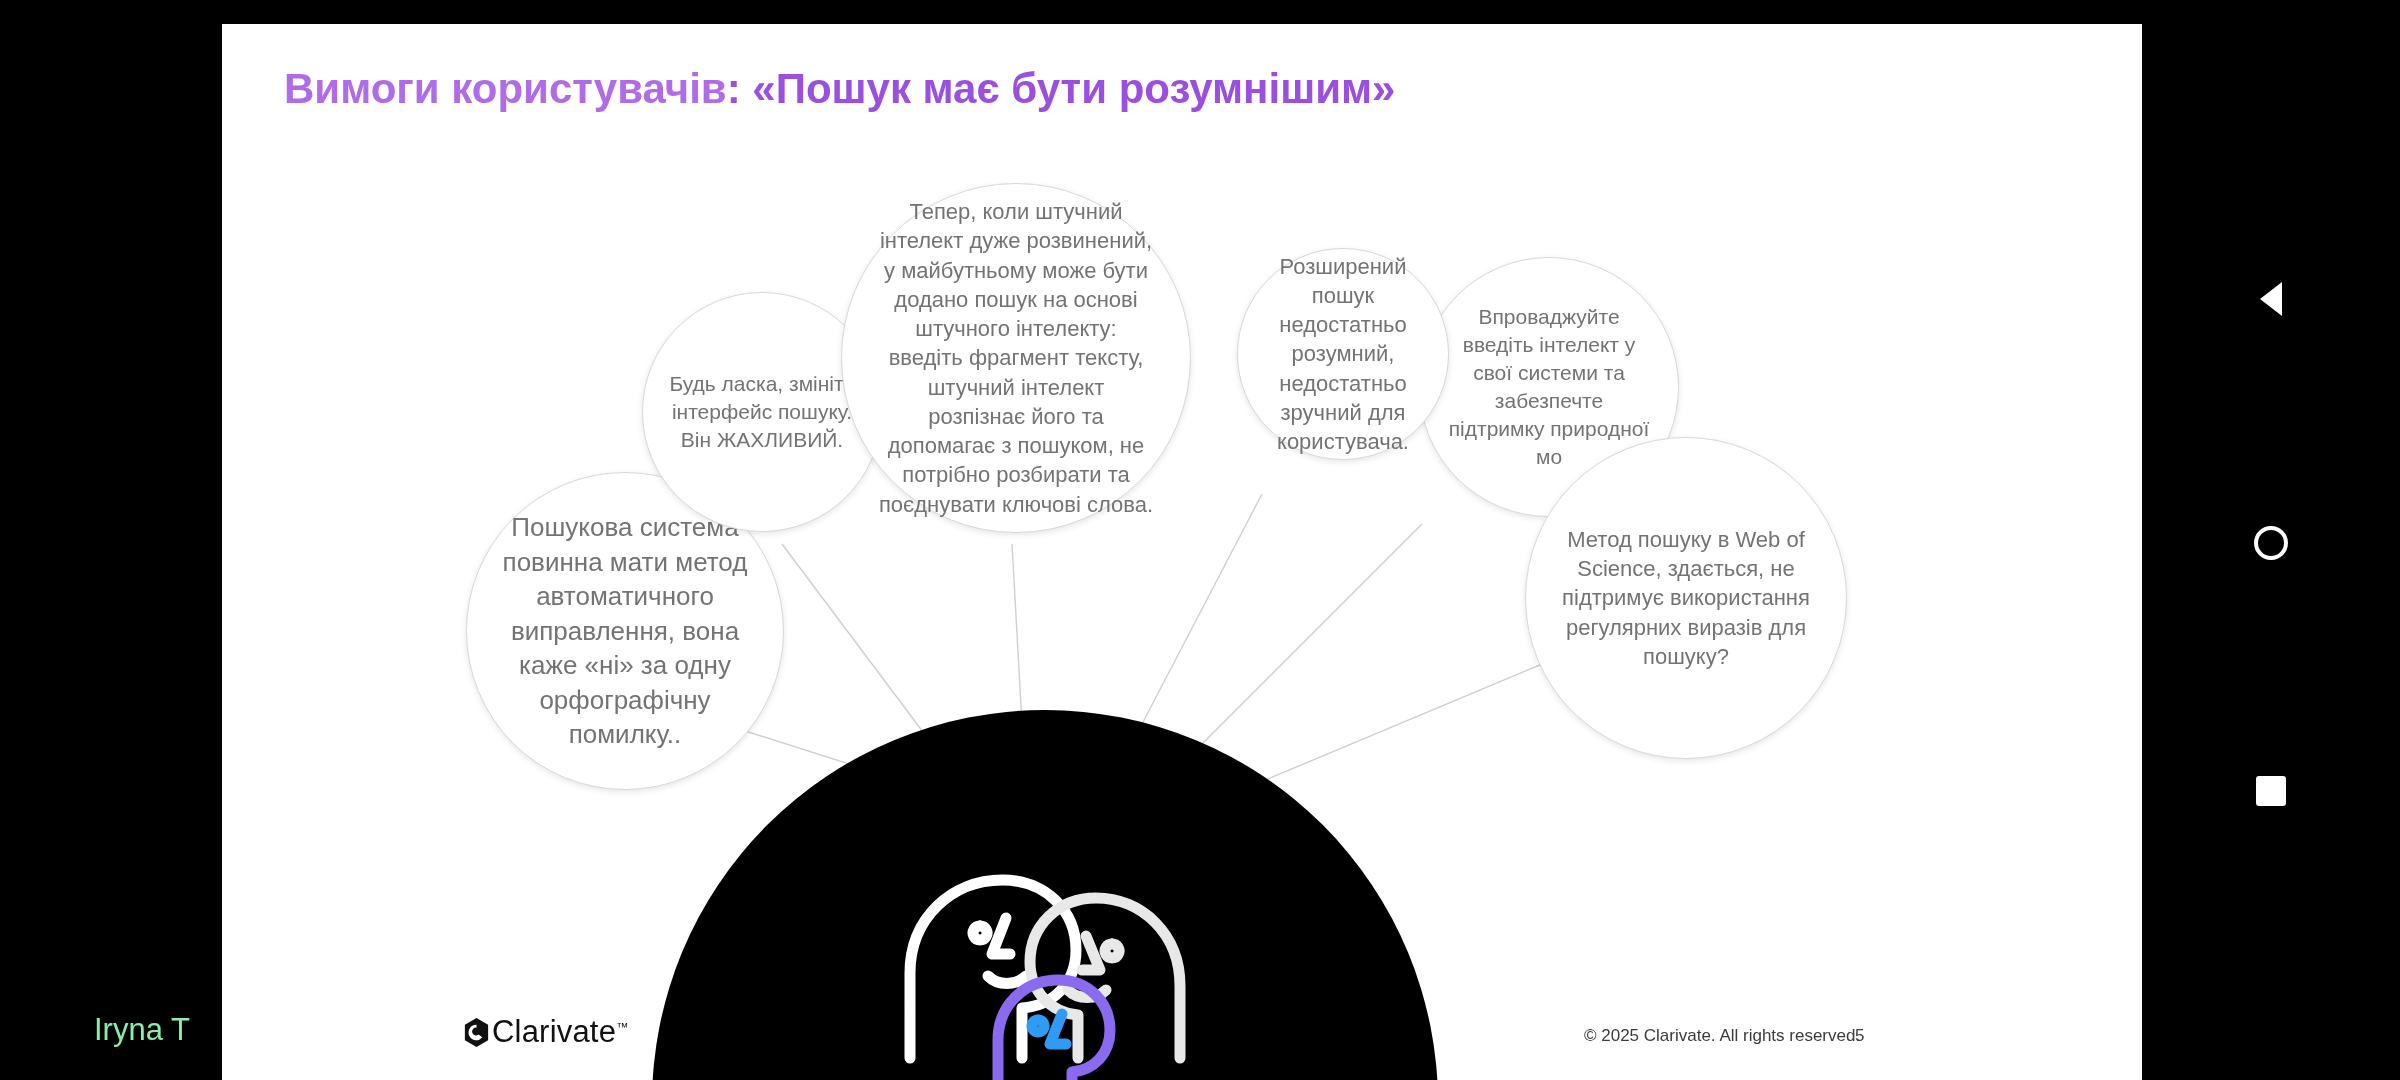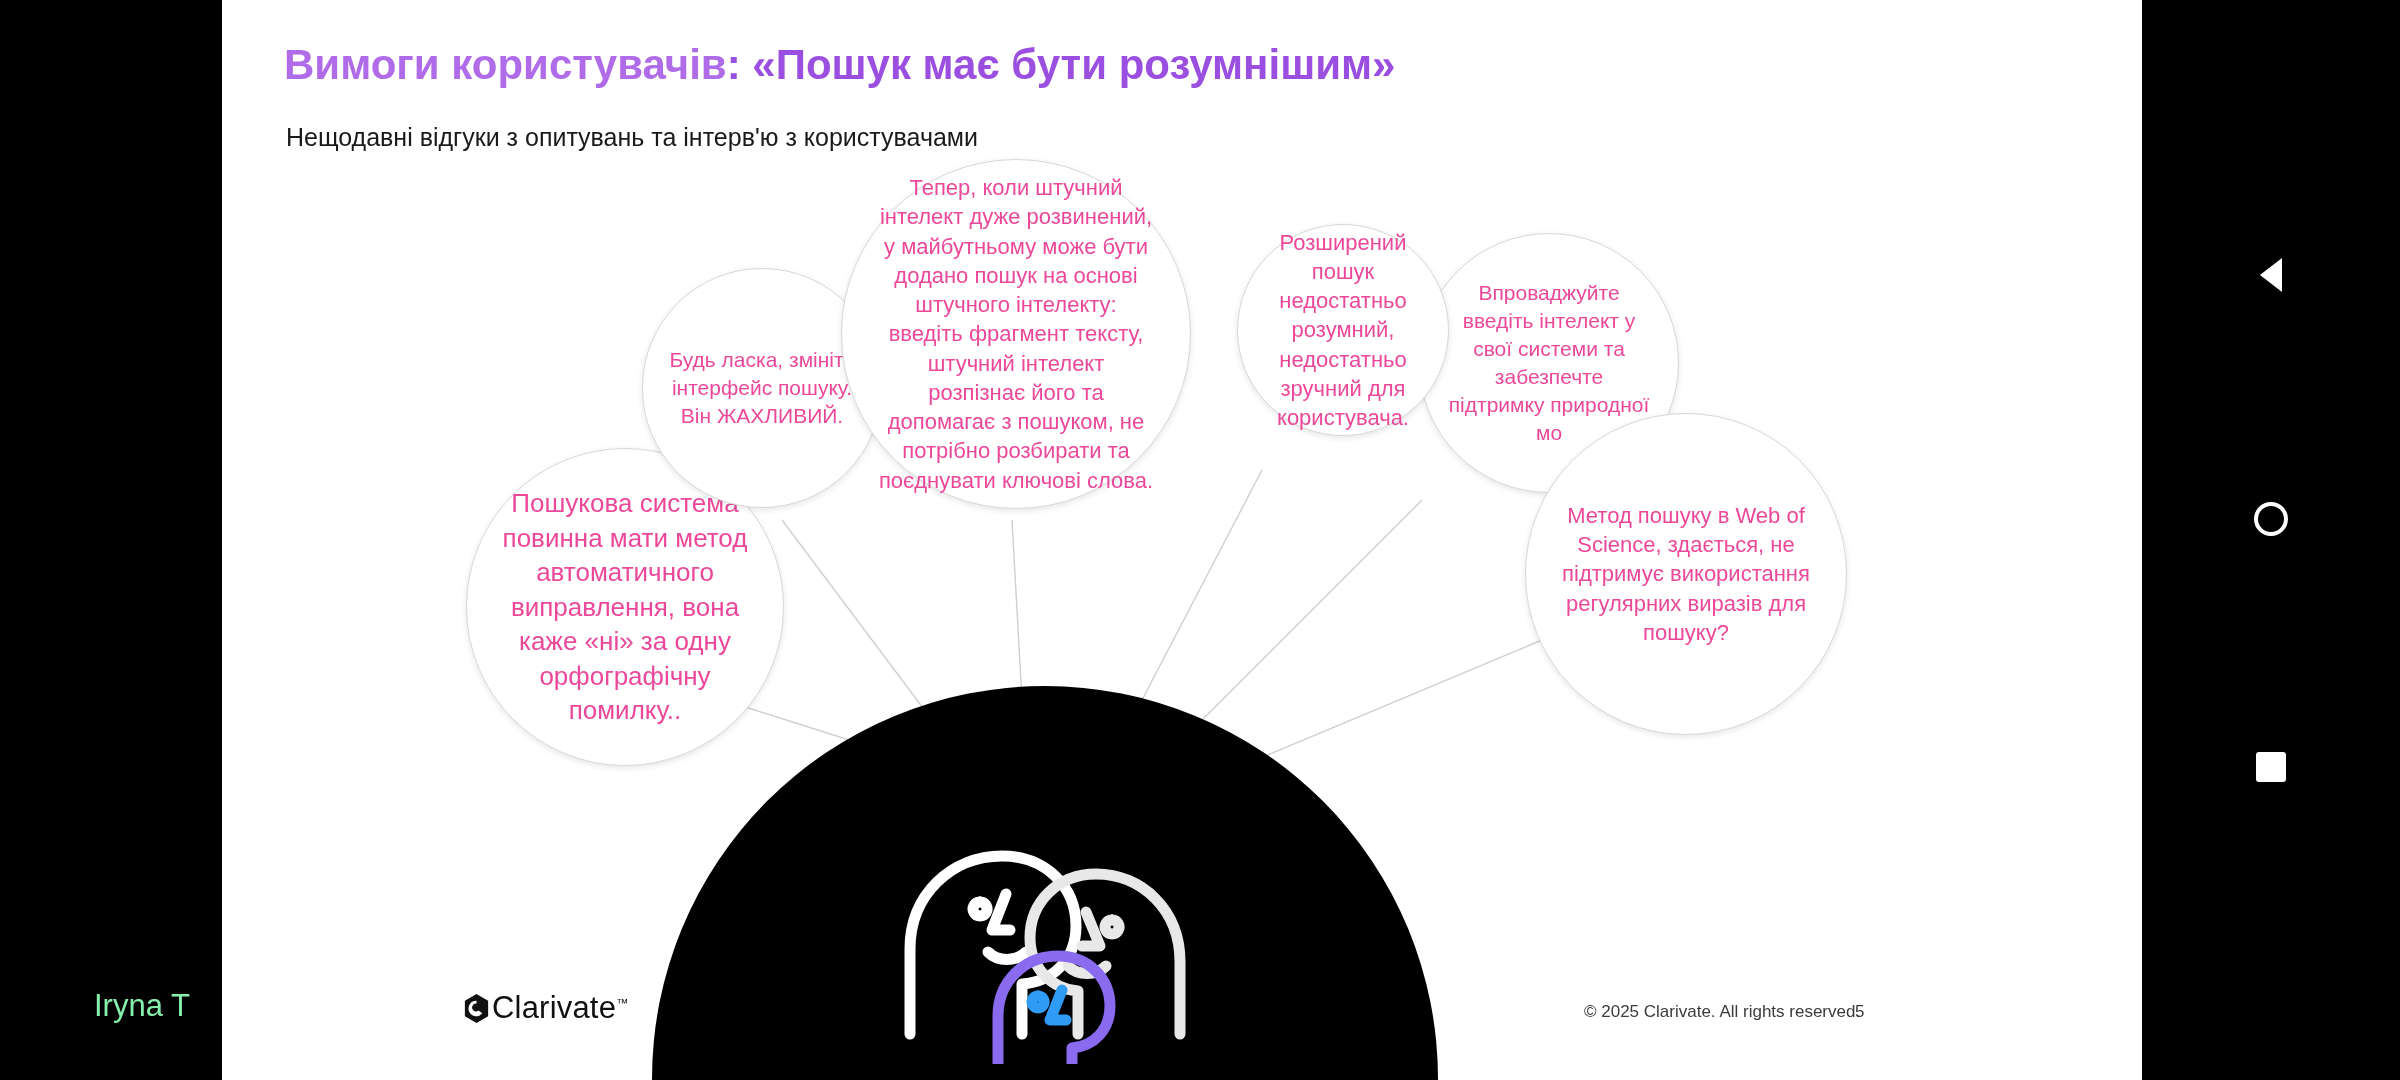--- a/index.html
+++ b/index.html
@@ -10,20 +10,21 @@
     height: 1080px;
     overflow: hidden;
     font-family: "Liberation Sans", sans-serif;
   }
 
   #screen {
     position: relative;
     width: 2400px;
     height: 832px;
     background: #000000;
+    margin-top: 24px;
   }
 
   
   #slide {
     position: absolute;
     left: 222px;
     top: 0px;
     width: 1920px;
     height: 1080px;
     background: #ffffff;
@@ -87,21 +88,21 @@
   .bubble {
     position: absolute;
     border-radius: 50%;
     background: #ffffff;
     border: 1px solid #d8d8d8;
     box-shadow: 0 2px 6px rgba(0,0,0,0.10);
     display: flex;
     align-items: center;
     justify-content: center;
     text-align: center;
-    color: #ec4899;
+    color: #737373;
     box-sizing: border-box;
   }
   .bubble span {
     display: block;
     padding: 0 10%;
     line-height: 1.33;
   }
 
   #bubble-0 { left: 244px;  top: 448px; width: 318px; height: 318px; font-size: 26px; }
   #bubble-1 { left: 420px;  top: 268px; width: 240px; height: 240px; font-size: 21px; z-index: 4;}
@@ -215,21 +216,20 @@
 <div id="screen">
 
   <div id="left-gutter"></div>
 
   <div id="slide">
 
     <div class="slide-title">
       <span>Вимоги користувачів</span><span class="bold-part">: «Пошук має бути розумнішим»</span>
     </div>
 
-    <div class="slide-subtitle">Нещодавні відгуки з опитувань та інтерв'ю з користувачами</div>
 
     <svg id="connectors" viewBox="0 0 1920 1080" xmlns="http://www.w3.org/2000/svg">
       <g stroke="#cfcfcf" stroke-width="1.4" fill="none">
         <line x1="690" y1="760" x2="470" y2="690"></line>
         <line x1="710" y1="720" x2="560" y2="520"></line>
         <line x1="800" y1="700" x2="790" y2="520"></line>
         <line x1="920" y1="700" x2="1040" y2="470"></line>
         <line x1="980" y1="720" x2="1200" y2="500"></line>
         <line x1="1010" y1="770" x2="1320" y2="640"></line>
       </g>

